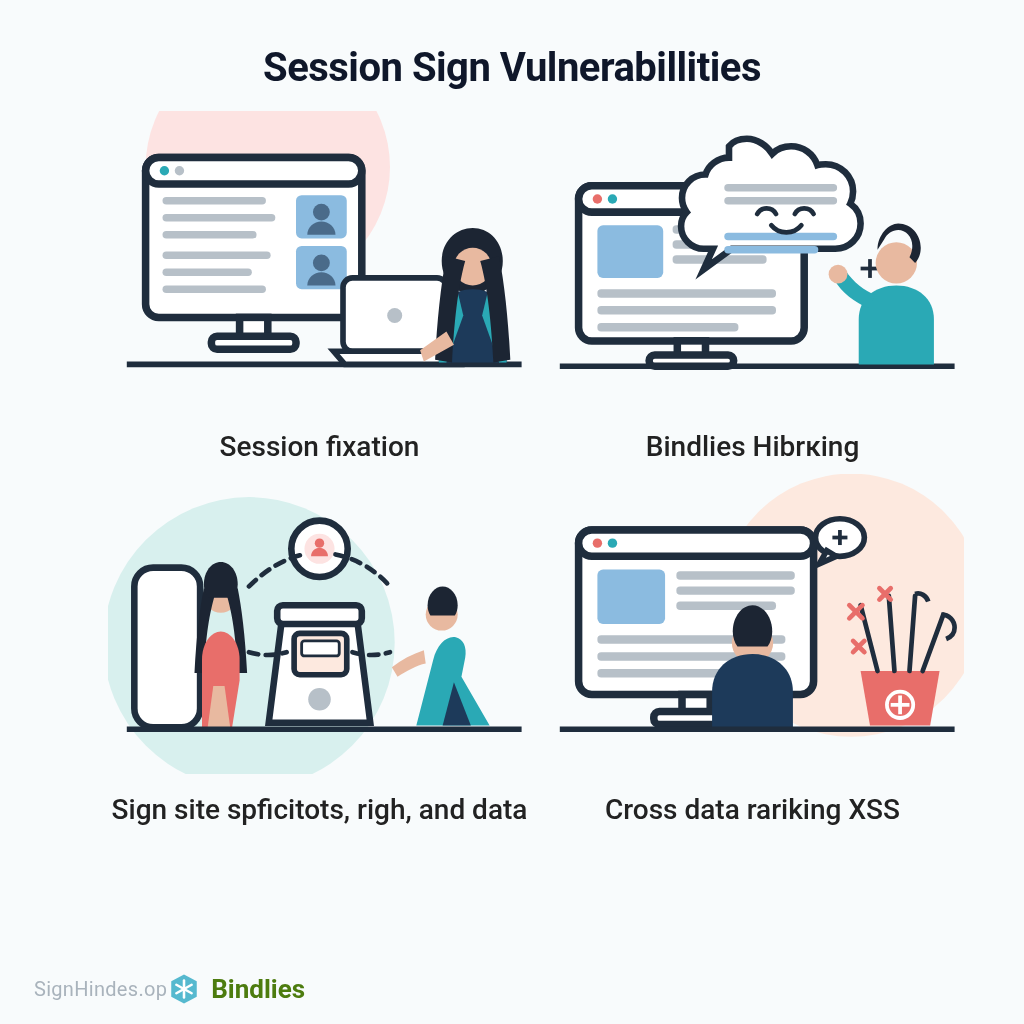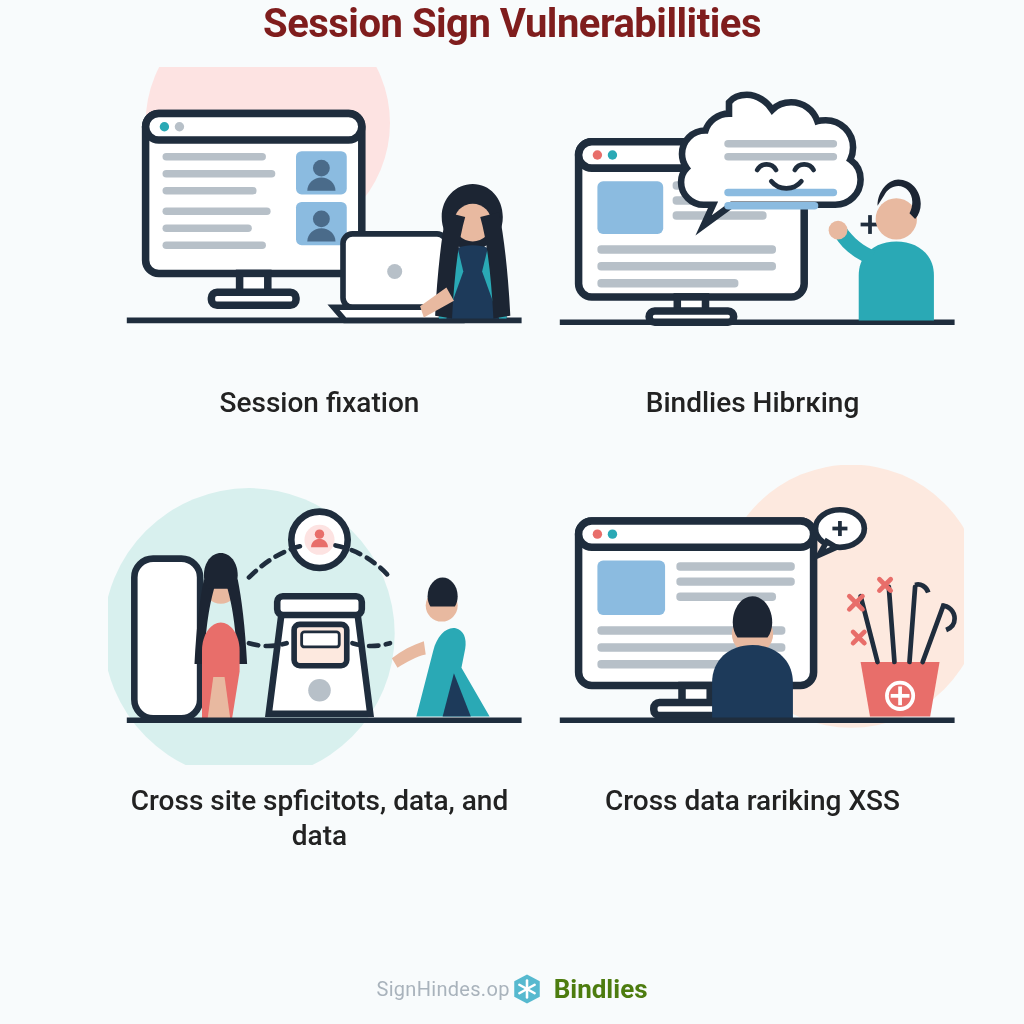--- a/index.html
+++ b/index.html
@@ -9,21 +9,22 @@
     background: #f8fbfc;
     font-family: -apple-system, BlinkMacSystemFont, "Segoe UI", Roboto, sans-serif;
     position: relative;
     overflow: hidden;
     color: #172b3e;
   }
   .title {
     text-align: center;
     font-size: 40px;
     font-weight: 700;
-    color: #7f1d1d;
+    color: #0f172a;
+    padding-top: 44px;
     letter-spacing: -0.5px;
   }
   .grid {
     display: grid;
     grid-template-columns: 1fr 1fr;
     grid-template-rows: 1fr 1fr;
     padding: 20px 60px 0 60px;
     gap: 10px;
     margin-left: 48px;
   }
@@ -45,21 +46,21 @@
     width: 100%;
     height: 300px;
     position: relative;
   }
   .illustration svg { width: 100%; height: 100%; display: block; }
   .footer {
     position: absolute;
     bottom: 18px;
     left: 0; right: 0;
     display: flex;
-    justify-content: center;
+    justify-content: flex-start;
     align-items: center;
     padding: 0 34px;
   }
   .footer-left {
     color: #a9b3bc;
     font-size: 20px;
     letter-spacing: 0.3px;
   }
   .footer-right {
     display: flex;
@@ -241,21 +242,21 @@
         <g>
           <circle cx="355" cy="140" r="17" fill="#e8b9a0"></circle>
           <path d="M340 130c0-12 8-20 16-20s16 8 16 20c0 4-1 8-3 11h-26c-2-3-3-7-3-11z" fill="#1c2533"></path>
           <path d="M328 258l18-70c4-16 14-26 24-24 8 2 12 10 10 22l-4 20 30 52z" fill="#2aa9b5"></path>
           <path d="M356 258l12-46 18 46z" fill="#1d3a5a"></path>
           <path d="M336 178c-12 4-24 10-34 18l6 10c10-6 20-12 30-14z" fill="#e8b9a0"></path>
         </g>
         <line x1="20" y1="262" x2="440" y2="262" stroke="#1f2d3d" stroke-width="6"></line>
       </svg>
     </div>
-    <div class="caption">Cross site spficitots, data, and data</div>
+    <div class="caption">Sign site spficitots, righ, and data</div>
   </div>
 
   <div class="panel">
     <div class="illustration">
       <svg viewBox="0 0 450 300">
         <circle cx="330" cy="130" r="140" fill="#fde9df"></circle>
 
         <g stroke="#1f2d3d" stroke-width="8" fill="#fff" stroke-linejoin="round">
           <rect x="40" y="50" width="250" height="175" rx="14"></rect>
           <rect x="40" y="50" width="250" height="28" rx="14"></rect>

